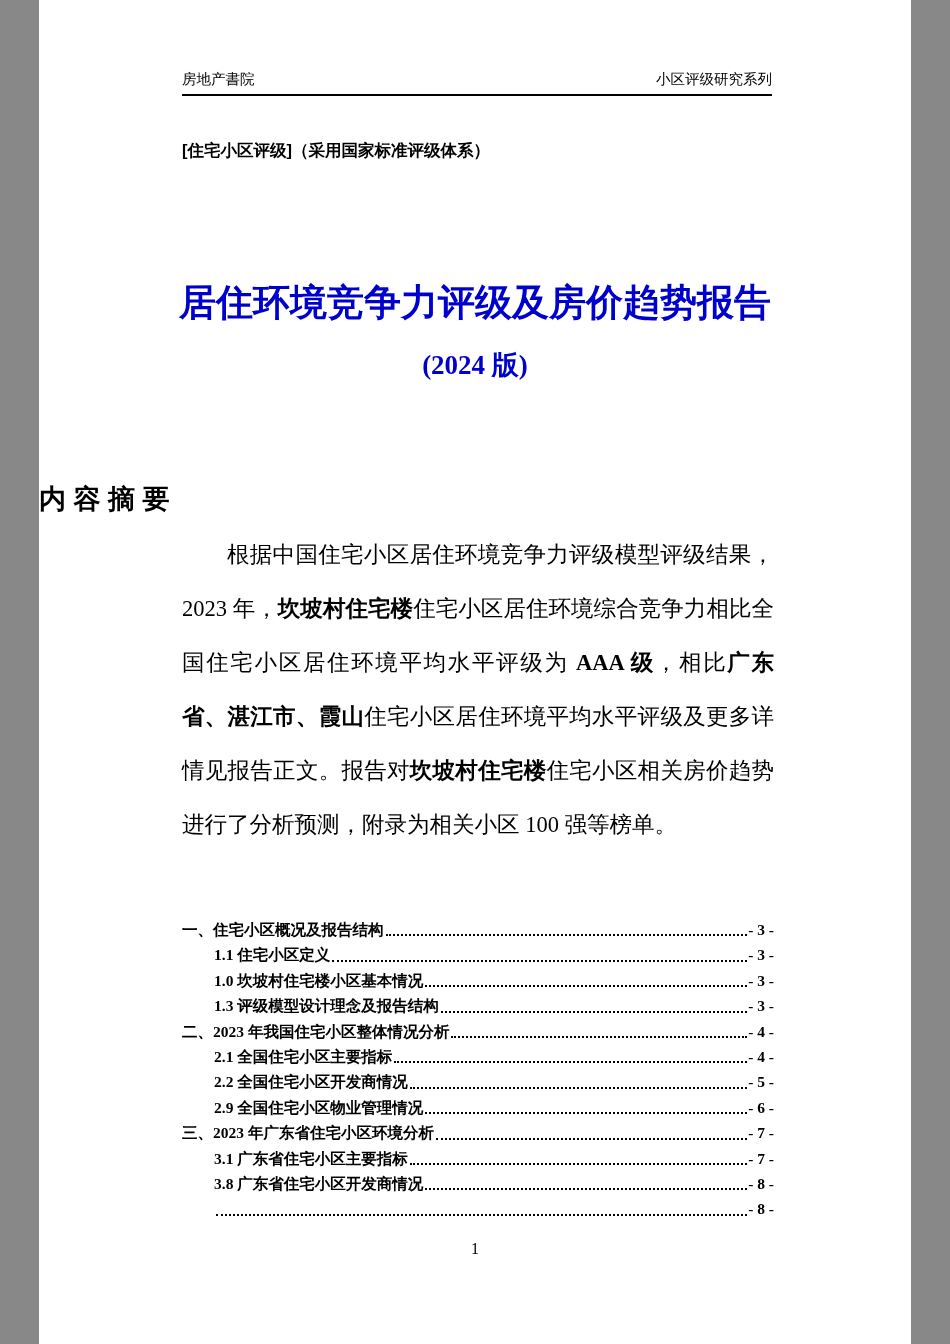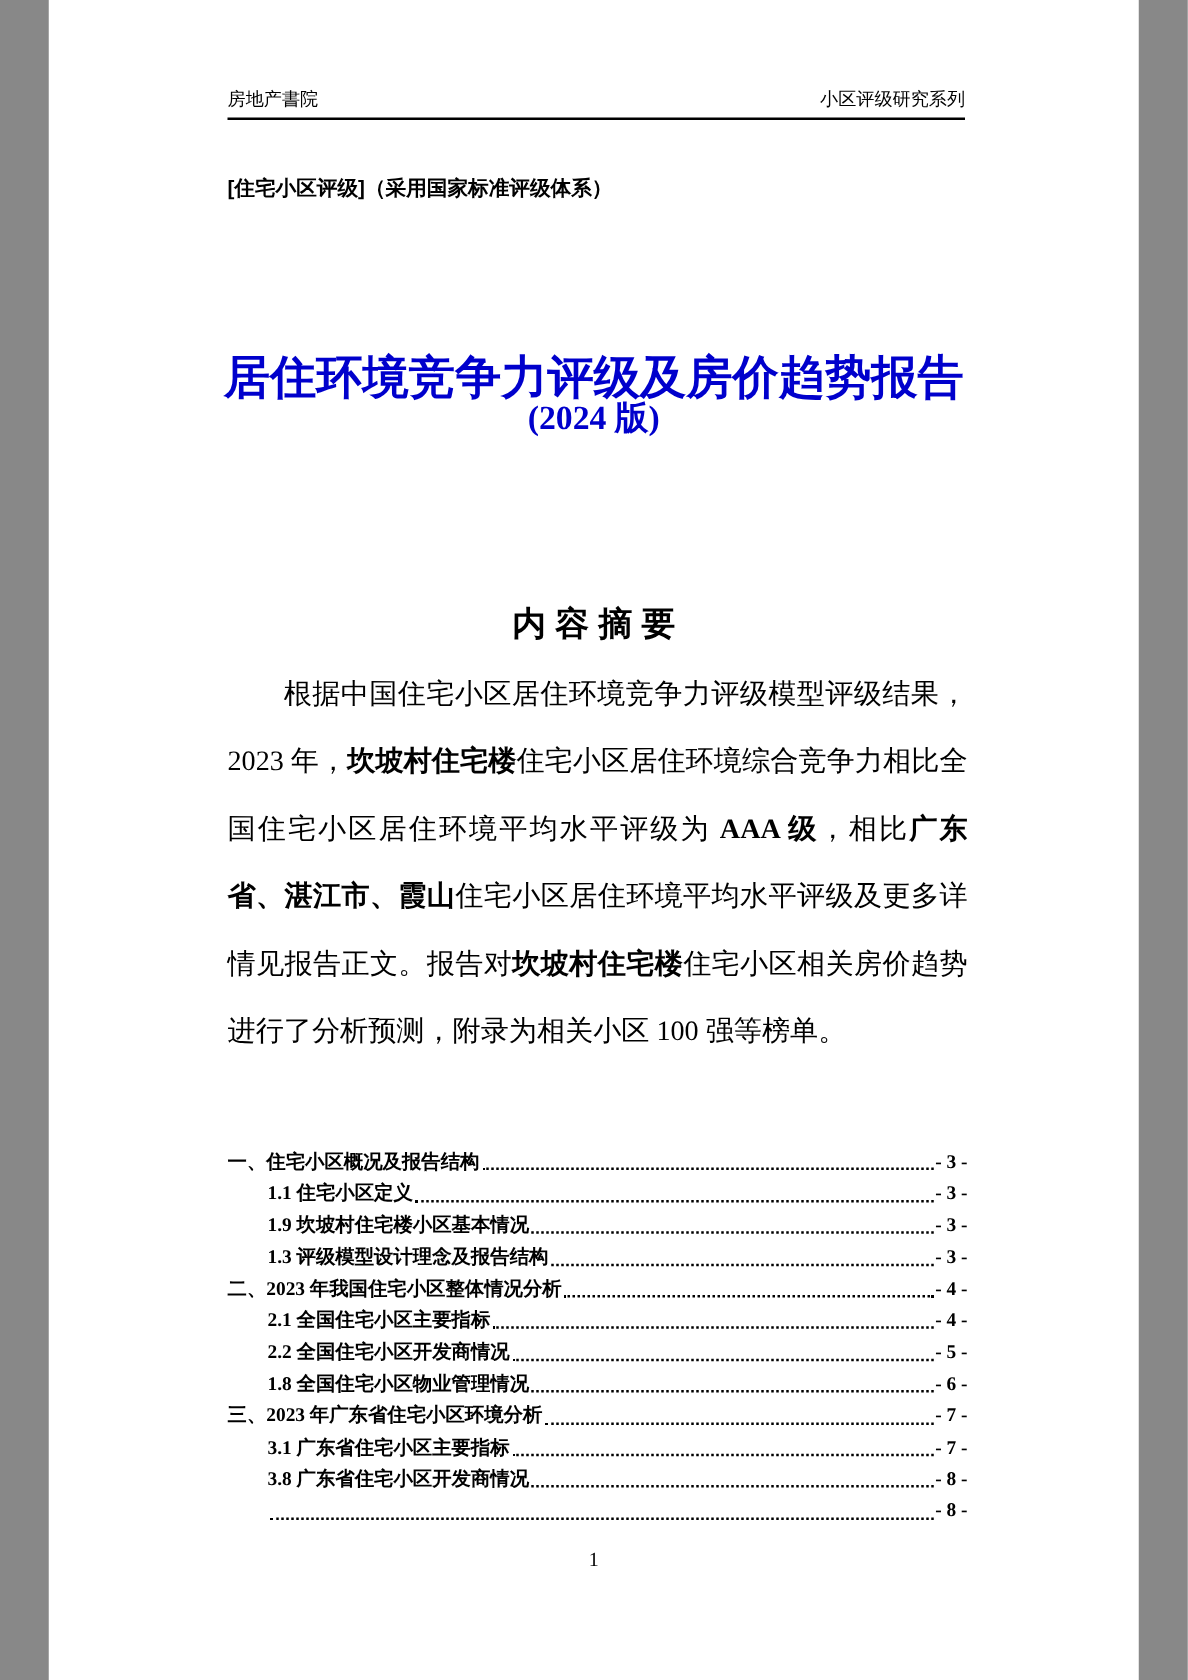--- a/index.html
+++ b/index.html
@@ -37,26 +37,26 @@
   
   .title-block {
     position: absolute;
     top: 250px; left: 0; right: 0;
     text-align: center;
     color: #0000CC;
     font-weight: bold;
   }
   .title-line { font-size: 37px; line-height: 37px; }
   .title-line2 { margin-top: 34px; }
-  .title-edition { font-size: 27px; line-height: 27px; }
+  .title-edition { margin-top: 31px; font-size: 27px; line-height: 27px; }
   
   .summary-heading {
     position: absolute;
     top: 481px; left: 0; right: 0;
-    text-align: center;
+    text-align: left;
     font-family: "Liberation Sans", "DejaVu Sans", sans-serif;
     font-weight: bold;
     font-size: 27px;
   }
   .summary-body {
     position: absolute;
     top: 528px; left: 143px; right: 137px;
     font-size: 22.5px;
     line-height: 54px;
     text-align: justify;
@@ -131,21 +131,21 @@
       <span class="toc-label">一、住宅小区概况及报告结构</span>
       <span class="toc-dots"></span>
       <span class="toc-page">- 3 -</span>
     </div>
     <div class="toc-row lvl2">
       <span class="toc-label">1.1 住宅小区定义</span>
       <span class="toc-dots"></span>
       <span class="toc-page">- 3 -</span>
     </div>
     <div class="toc-row lvl2">
-      <span class="toc-label">1.9 坎坡村住宅楼小区基本情况</span>
+      <span class="toc-label">1.0 坎坡村住宅楼小区基本情况</span>
       <span class="toc-dots"></span>
       <span class="toc-page">- 3 -</span>
     </div>
     <div class="toc-row lvl2">
       <span class="toc-label">1.3 评级模型设计理念及报告结构</span>
       <span class="toc-dots"></span>
       <span class="toc-page">- 3 -</span>
     </div>
     <div class="toc-row lvl1">
       <span class="toc-label">二、2023 年我国住宅小区整体情况分析</span>
@@ -156,21 +156,21 @@
       <span class="toc-label">2.1 全国住宅小区主要指标</span>
       <span class="toc-dots"></span>
       <span class="toc-page">- 4 -</span>
     </div>
     <div class="toc-row lvl2">
       <span class="toc-label">2.2 全国住宅小区开发商情况</span>
       <span class="toc-dots"></span>
       <span class="toc-page">- 5 -</span>
     </div>
     <div class="toc-row lvl2">
-      <span class="toc-label">1.8 全国住宅小区物业管理情况</span>
+      <span class="toc-label">2.9 全国住宅小区物业管理情况</span>
       <span class="toc-dots"></span>
       <span class="toc-page">- 6 -</span>
     </div>
     <div class="toc-row lvl1">
       <span class="toc-label">三、2023 年广东省住宅小区环境分析</span>
       <span class="toc-dots"></span>
       <span class="toc-page">- 7 -</span>
     </div>
     <div class="toc-row lvl2">
       <span class="toc-label">3.1 广东省住宅小区主要指标</span>

